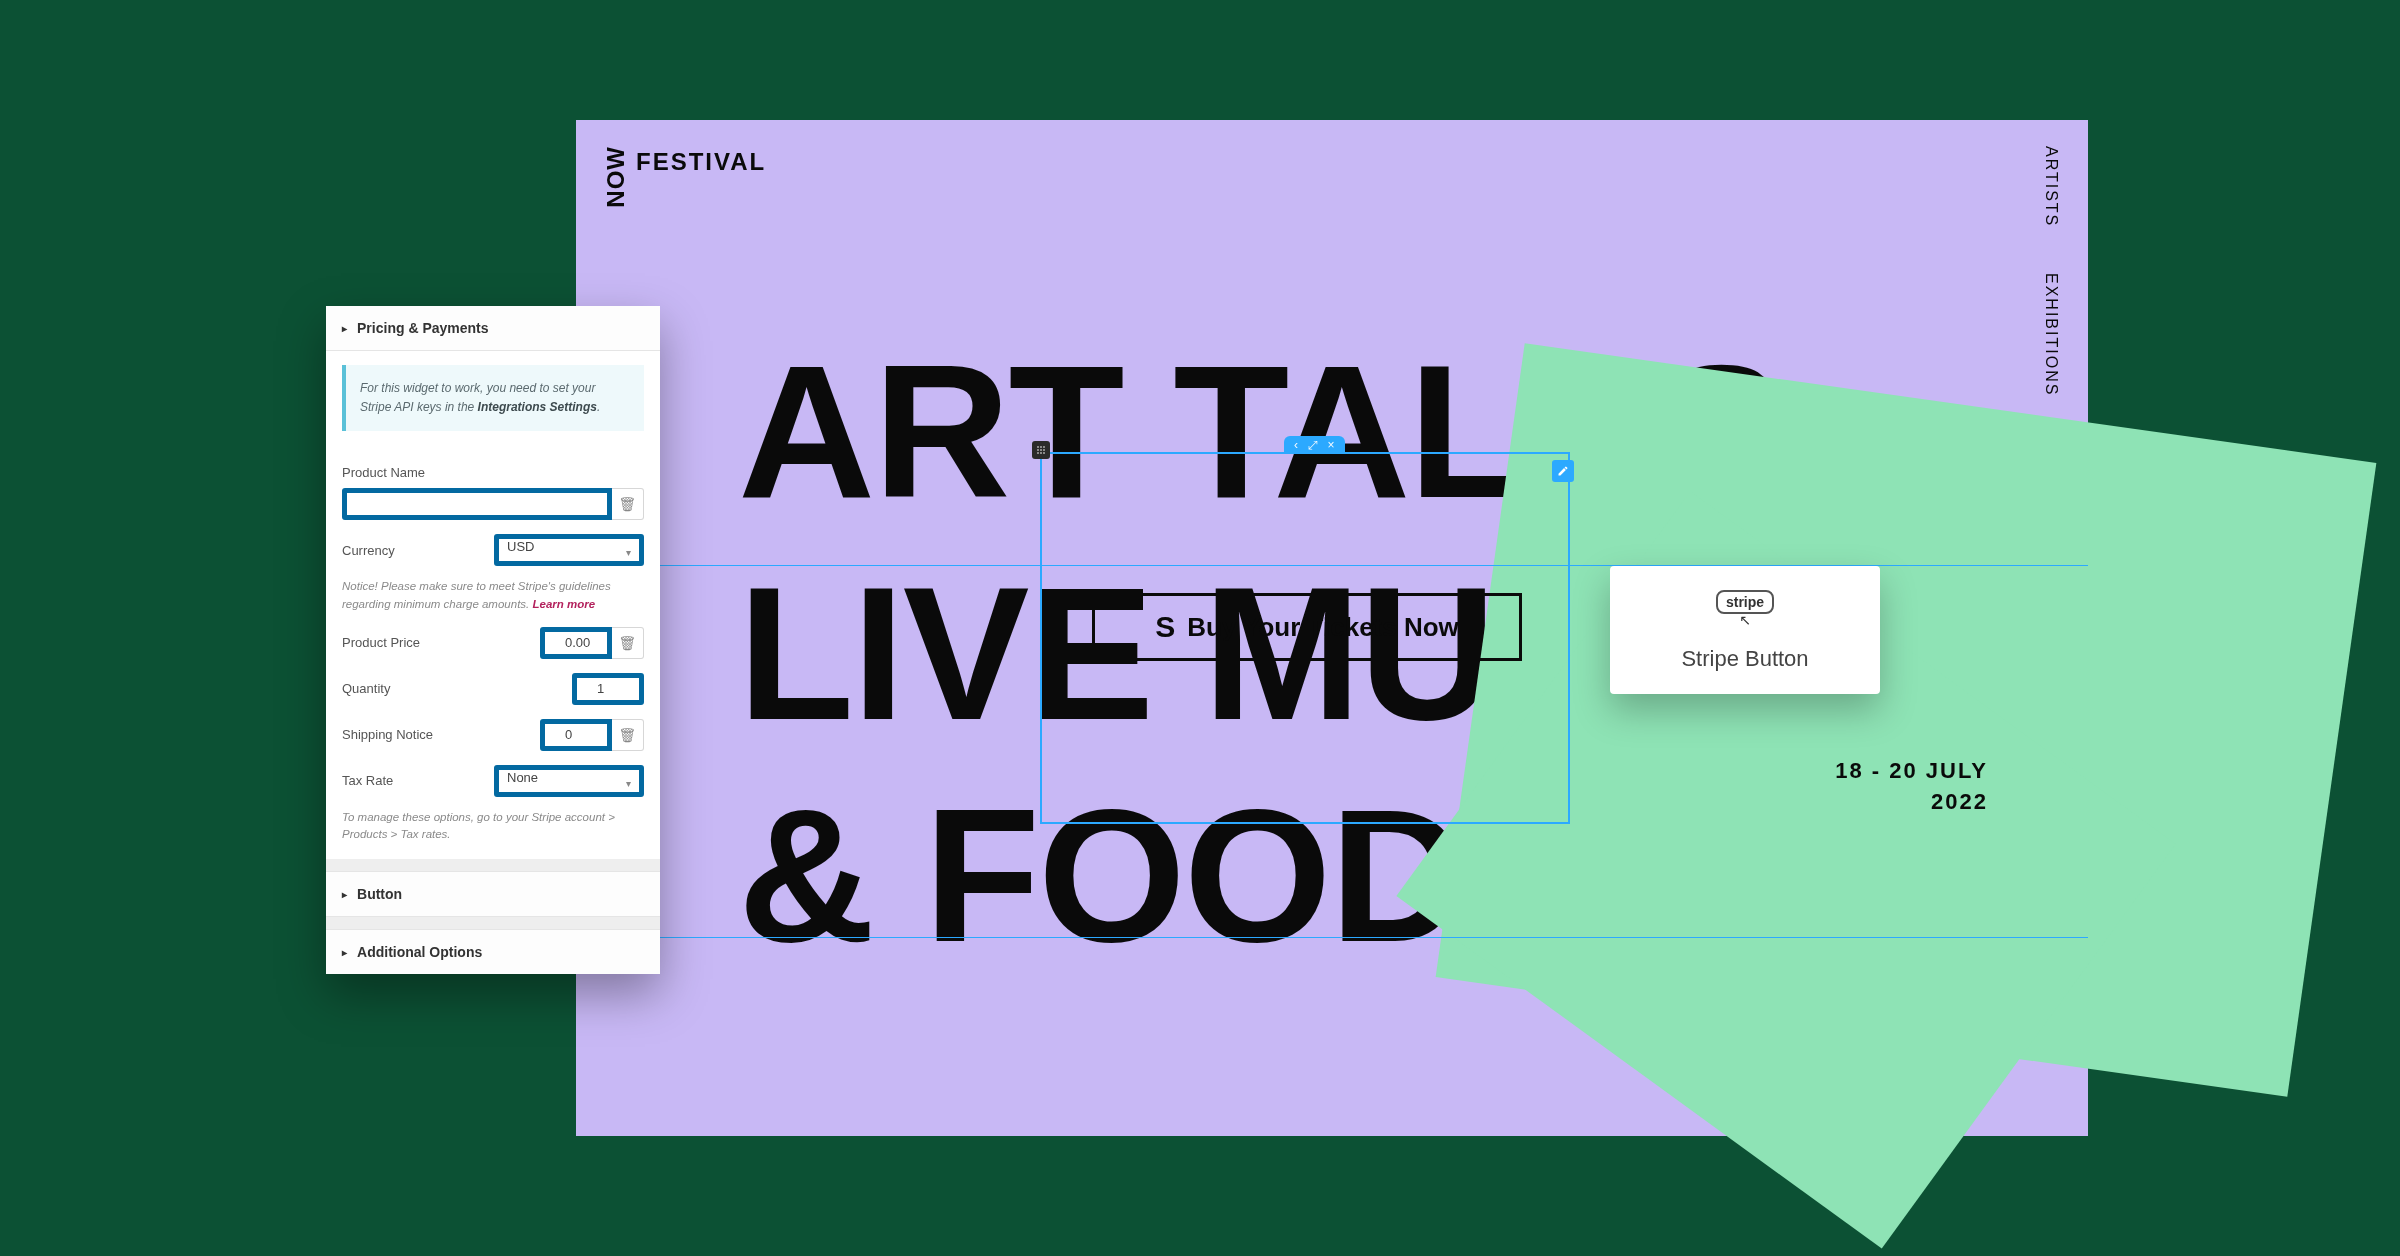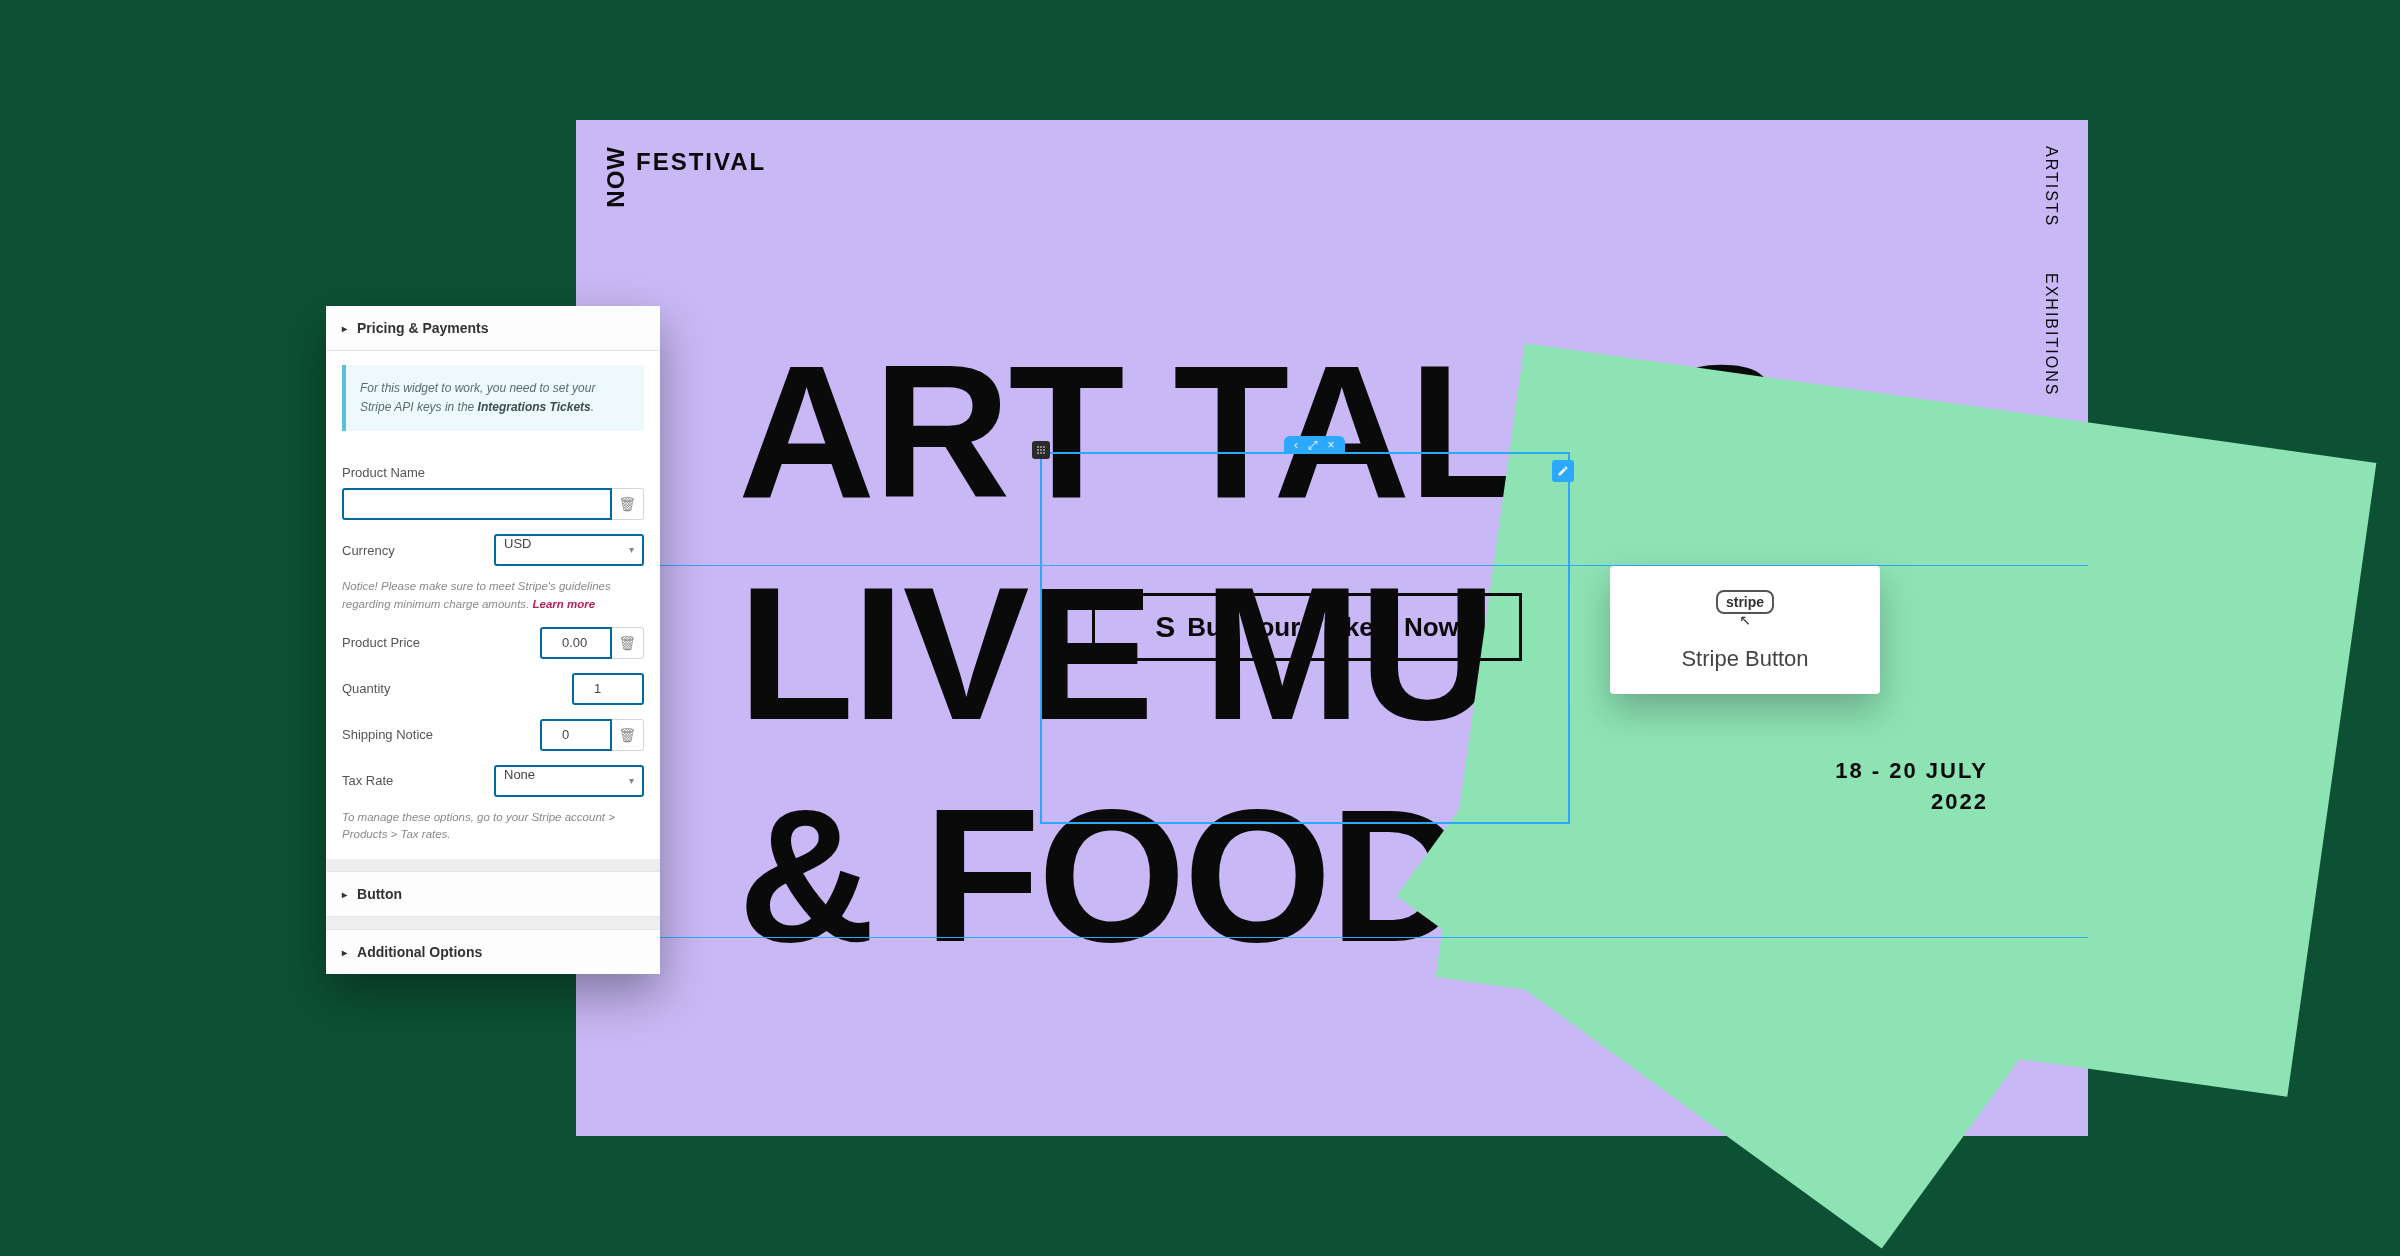--- a/index.html
+++ b/index.html
@@ -263,21 +263,21 @@
     gap: 12px;
   }
   .field.full { display:block; }
   .field label {
     font-size: 13px;
     color: #555;
     flex: 0 0 auto;
   }
   .field.full label { display:block; margin-bottom:8px;margin-top:34px; }
   .input, .select {
-    border: 2px solid #0369a1;
+    border: 5px solid #0369a1;
     border-radius: 3px;
     height: 32px;
     padding: 0 8px;
     font-size: 13px;
     background:#fff;
     color:#444;
   }
   .input.sm { width: 72px; text-align:left;padding-left:20px; }
   .select { width: 150px; position:relative; }
   .select .caret-d { position:absolute; right:8px; top:8px; font-size:10px; color:#888;}
@@ -374,21 +374,21 @@
 
   <div class="panel-section-head">
     <span class="caret">▸</span>
     <span>Pricing &amp; Payments</span>
   </div>
 
   <div class="panel-body">
 
     <div class="notice">
       <span>For this widget to work, you need to set your Stripe API keys in the </span>
-      <b>Integrations Tickets</b><span>.</span>
+      <b>Integrations Settings</b><span>.</span>
     </div>
 
     <div class="field full">
       <label>Product Name</label>
       <div class="input-group" style="width:100%;">
         <input class="input" style="flex: 1 1 0%; border-radius: 3px 0px 0px 3px;" value="">
         <div class="addon">🗑</div>
       </div>
     </div>
 

